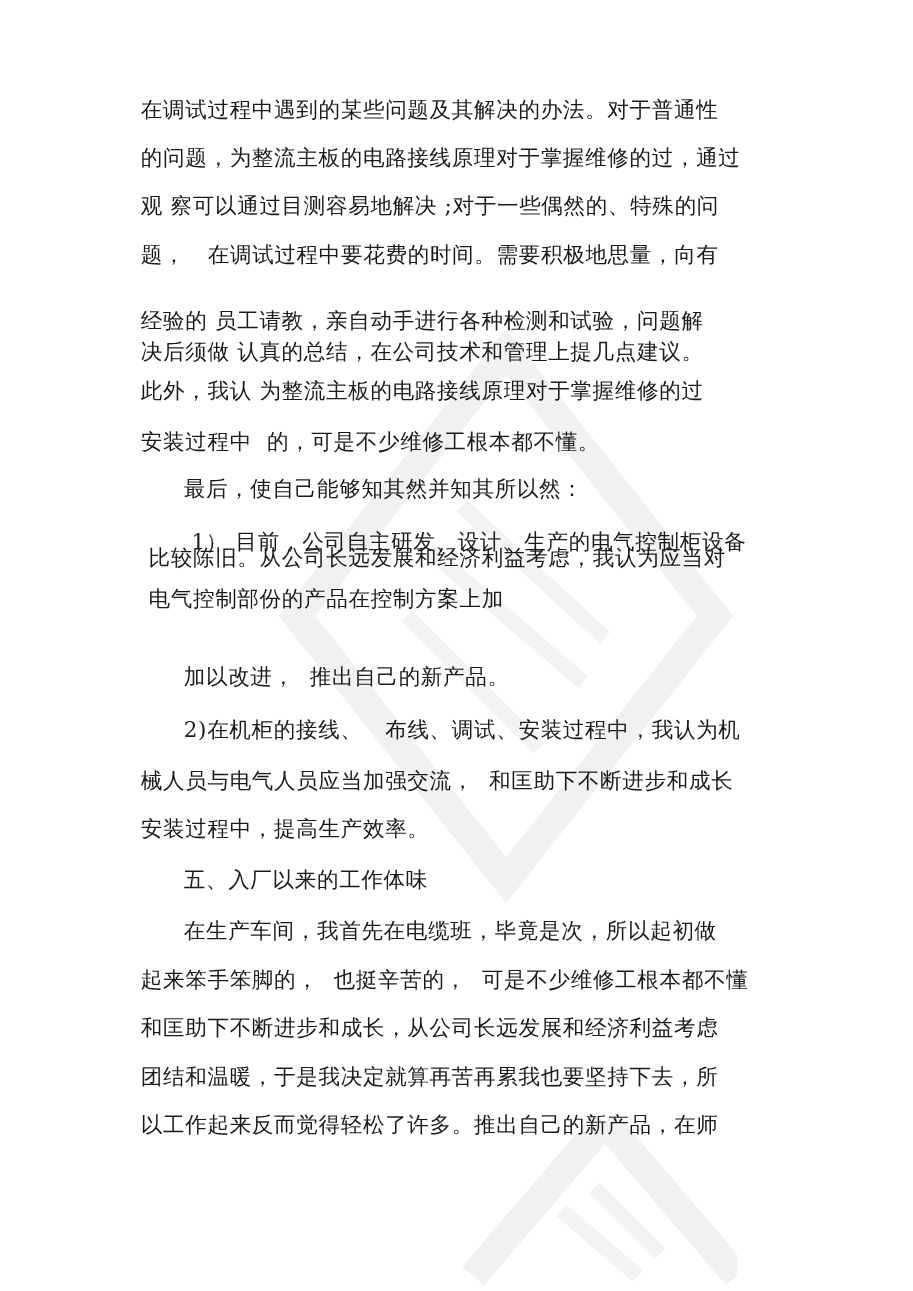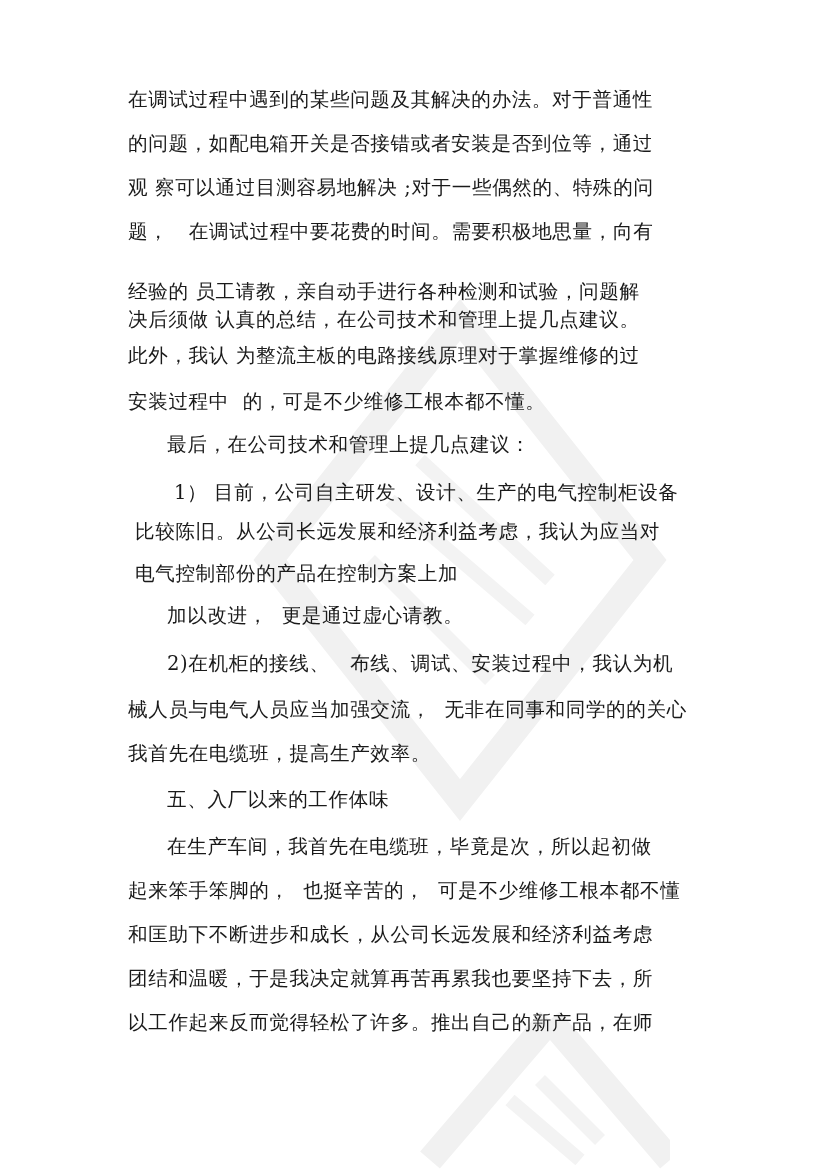--- a/index.html
+++ b/index.html
@@ -53,35 +53,35 @@
       <path d="M140 200 L280 320"></path>
       <path d="M170 160 L300 280"></path>
       <path d="M120 260 L240 380"></path>
       <path d="M260 800 L330 860"></path>
       <path d="M290 780 L350 840"></path>
     </g>
   </svg>
 
   <div>
     <div class="line" style="top:87px">在调试过程中遇到的某些问题及其解决的办法。对于普通性</div>
-    <div class="line" style="top:131px">的问题，如配电箱开关是否接错或者安装是否到位等，通过</div>
+    <div class="line" style="top:131px">的问题，为整流主板的电路接线原理对于掌握维修的过，通过</div>
     <div class="line" style="top:175px">观 察可以通过目测容易地解决 ;对于一些偶然的、特殊的问</div>
     <div class="line" style="top:219px">题，   在调试过程中要花费的时间。需要积极地思量，向有</div>
     <div class="line" style="top:279px">经验的 员工请教，亲自动手进行各种检测和试验，问题解</div>
     <div class="line" style="top:307px">决后须做 认真的总结，在公司技术和管理上提几点建议。</div>
     <div class="line" style="top:343px">此外，我认 为整流主板的电路接线原理对于掌握维修的过</div>
     <div class="line" style="top:389px">安装过程中  的，可是不少维修工根本都不懂。</div>
-    <div class="line indent" style="top:432px">最后，在公司技术和管理上提几点建议：</div>
+    <div class="line indent" style="top:432px">最后，使自己能够知其然并知其所以然：</div>
     <div class="line item1" style="top:480px">1） 目前，公司自主研发、设计、生产的电气控制柜设备</div>
-    <div class="line item1cont" style="top:519px">比较陈旧。从公司长远发展和经济利益考虑，我认为应当对</div>
-    <div class="line item1cont" style="top:561px">电气控制部份的产品在控制方案上加</div>
-    <div class="line indent" style="top:603px">加以改进，  更是通过虚心请教。</div>
+    <div class="line item1cont" style="top:495px">比较陈旧。从公司长远发展和经济利益考虑，我认为应当对</div>
+    <div class="line item1cont" style="top:532px">电气控制部份的产品在控制方案上加</div>
+    <div class="line indent" style="top:603px">加以改进，  推出自己的新产品。</div>
     <div class="line indent" style="top:651px">2)在机柜的接线、   布线、调试、安装过程中，我认为机</div>
-    <div class="line" style="top:697px">械人员与电气人员应当加强交流，  无非在同事和同学的的关心</div>
-    <div class="line" style="top:741px">我首先在电缆班，提高生产效率。</div>
+    <div class="line" style="top:697px">械人员与电气人员应当加强交流，  和匡助下不断进步和成长</div>
+    <div class="line" style="top:741px">安装过程中，提高生产效率。</div>
     <div class="line indent" style="top:787px">五、入厂以来的工作体味</div>
     <div class="line indent" style="top:834px">在生产车间，我首先在电缆班，毕竟是次，所以起初做</div>
     <div class="line" style="top:878px">起来笨手笨脚的，  也挺辛苦的，  可是不少维修工根本都不懂</div>
     <div class="line" style="top:922px">和匡助下不断进步和成长，从公司长远发展和经济利益考虑</div>
     <div class="line" style="top:966px">团结和温暖，于是我决定就算再苦再累我也要坚持下去，所</div>
     <div class="line" style="top:1010px">以工作起来反而觉得轻松了许多。推出自己的新产品，在师</div>
   </div>
 
 </div>
 

